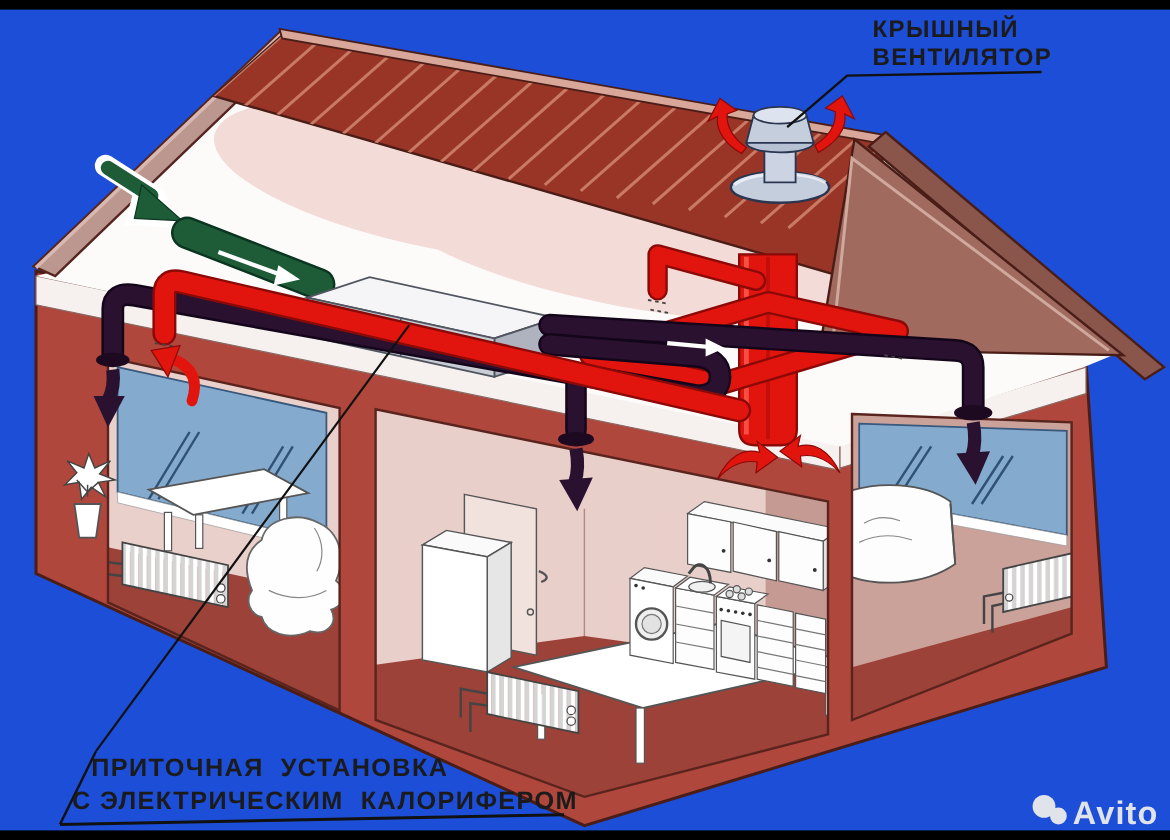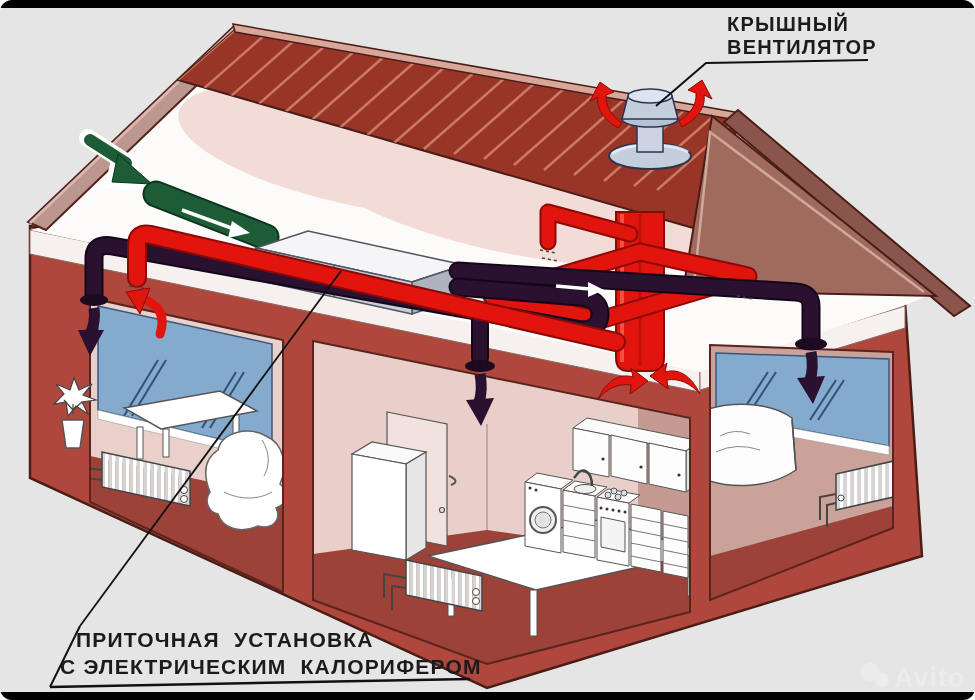--- a/index.html
+++ b/index.html
@@ -1,17 +1,17 @@
 <!DOCTYPE html>
 <html><head>
 <meta charset="utf-8">
 <style>
   html,body{margin:0;padding:0;background:#fff;}
-  .stage{position:relative;width:975px;height:700px;overflow:hidden;background:#e5e5e5;
-         font-family:"Liberation Sans",sans-serif;border-radius:12px;}
+  .stage{position:relative;width:975px;height:700px;overflow:hidden;background:#1d4ed8;
+         font-family:"Liberation Sans",sans-serif;}
   svg{display:block}
   text{font-family:"Liberation Sans",sans-serif;fill:#1b1b1b;}
   .lbl{font-weight:bold;letter-spacing:1.2px;}
   .wm{font-weight:bold;fill:#ececec;letter-spacing:1px;}
 </style>
 </head>
 <body>
 
 <div class="stage">
 <svg width="975" height="700" viewBox="0 0 975 700">

